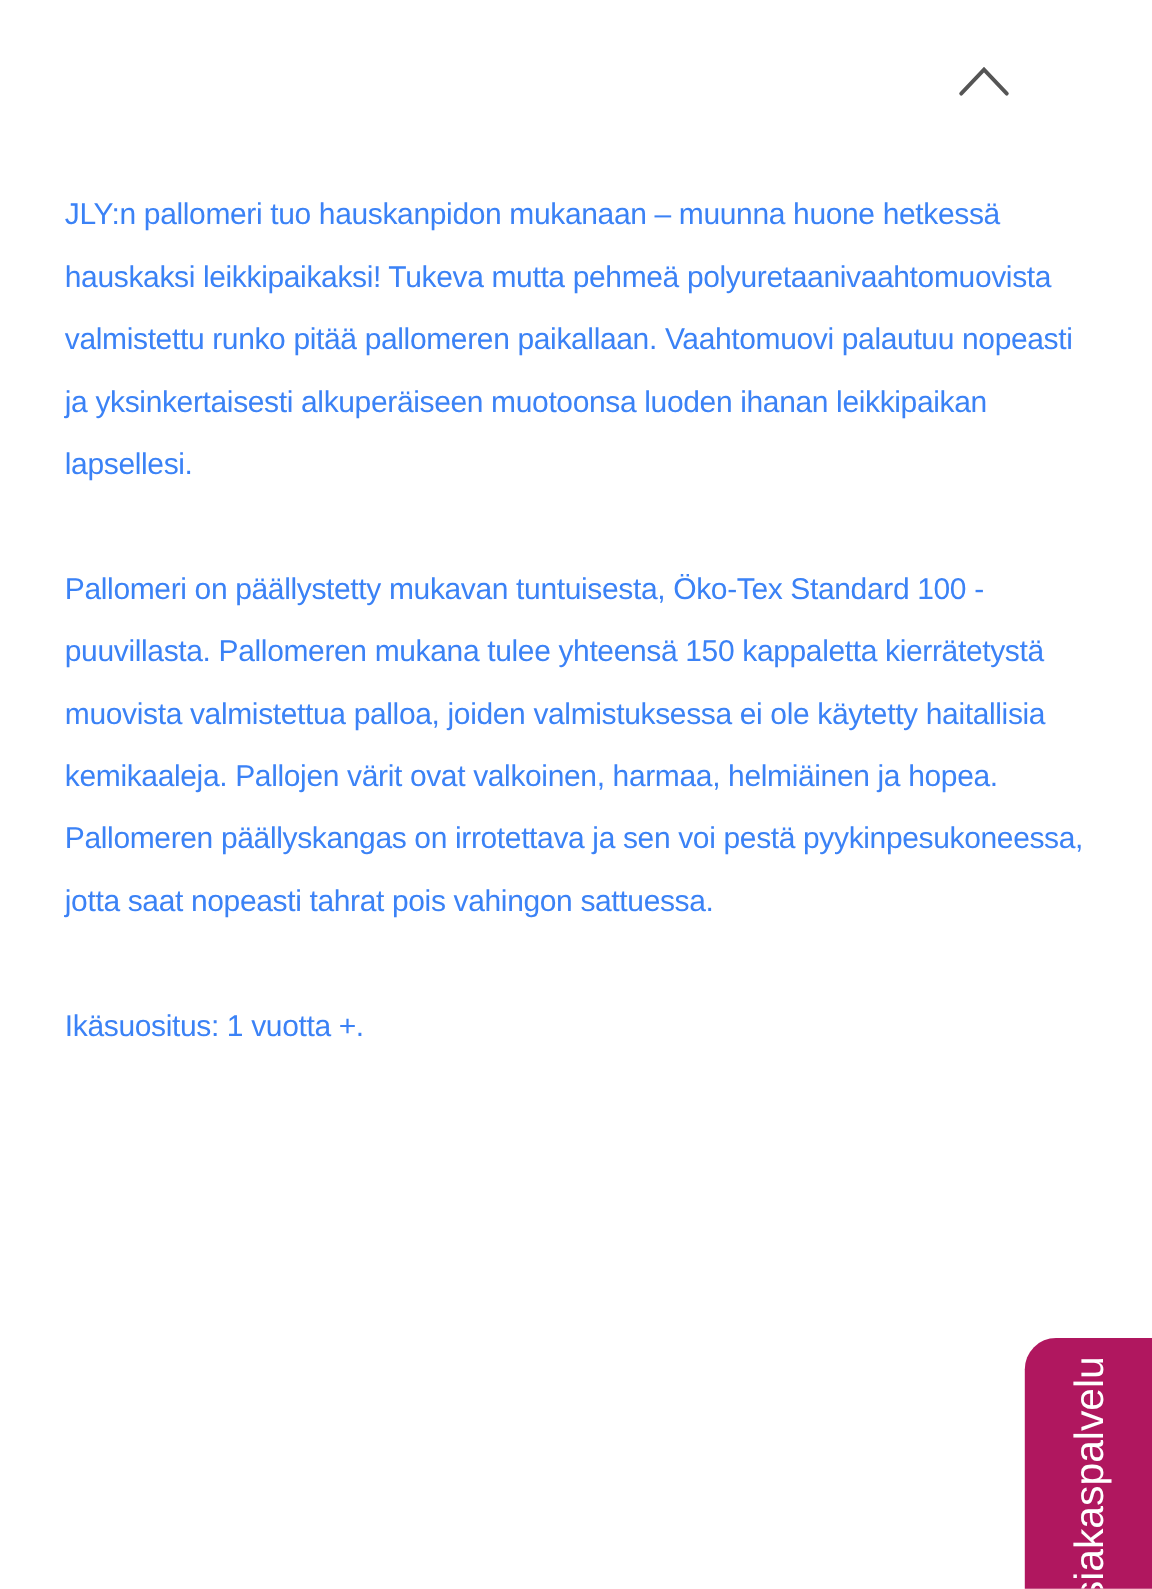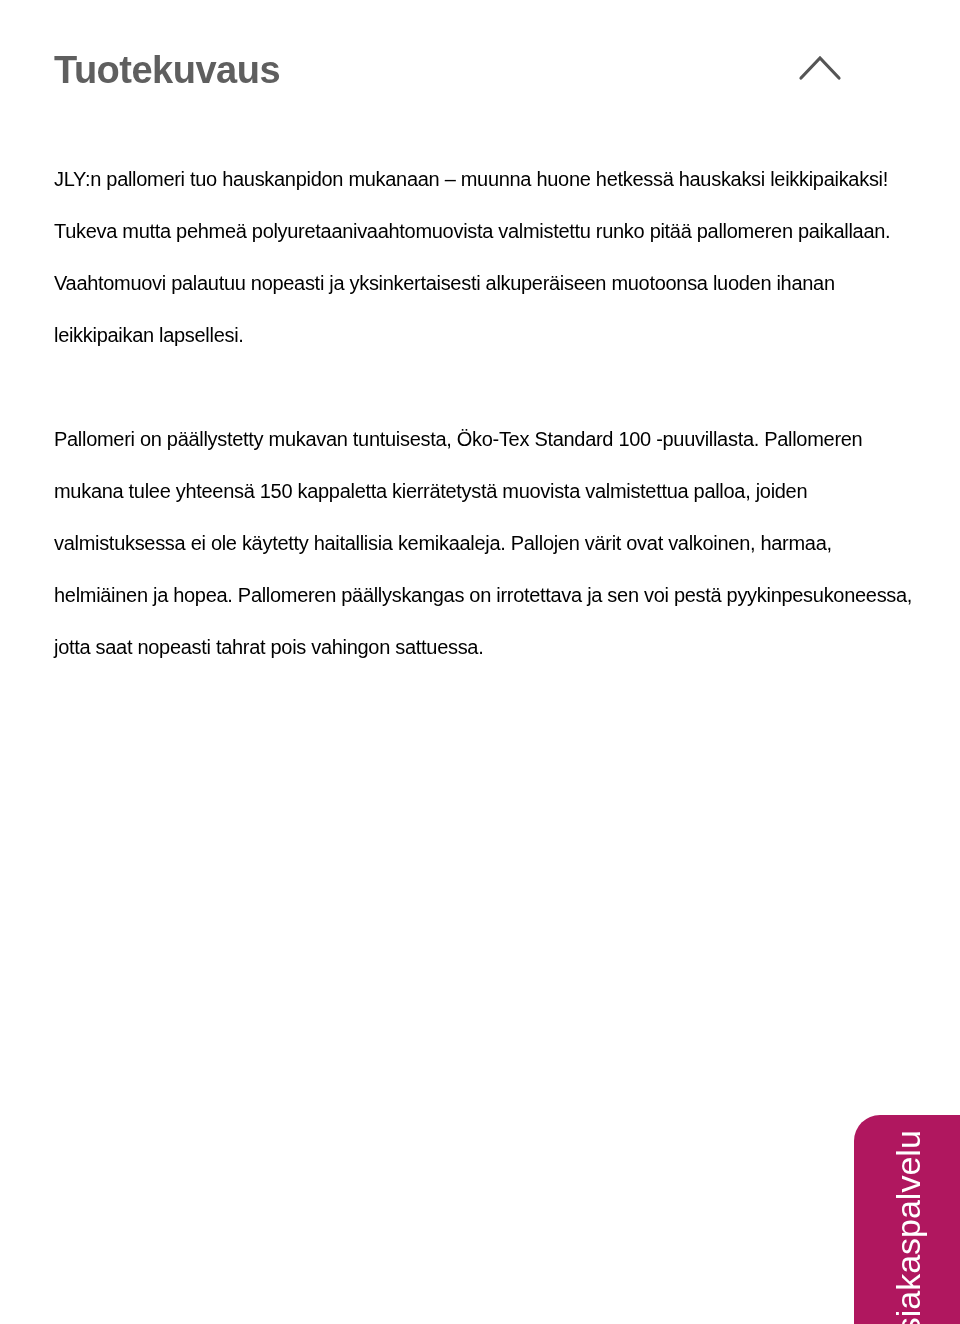--- a/index.html
+++ b/index.html
@@ -37,22 +37,22 @@
       top: 12px;
       width: 44px;
       height: 30px;
       cursor: pointer;
     }
     .content {
       position: absolute;
       left: 54px;
       top: 153px;
       width: 860px;
-      color: #000000;
-      font-size: 20px;
+      color: #3b82f6;
+      font-size: 25px;
       line-height: 52px;
       letter-spacing: -0.3px;
     }
     .content p {
       margin: 0 0 52px 0;
     }
     .content p.last {
       margin-bottom: 0;
     }
     .side-tab {
@@ -86,30 +86,30 @@
       transform: rotate(180deg);
       white-space: nowrap;
       text-align: left;
       direction: rtl;
     }
   </style>
 </head>
 <body>
 
 <div class="header">
-  <div class="title">Tuotekuvaus</div>
   <div class="chevron">
     <svg width="44" height="30" viewBox="0 0 44 30">
       <polyline points="3,26 22,6 41,26" fill="none" stroke="#555555" stroke-width="3.2" stroke-linecap="round" stroke-linejoin="miter"></polyline>
     </svg>
   </div>
 </div>
 
 <div class="content">
   <p>JLY:n pallomeri tuo hauskanpidon mukanaan – muunna huone hetkessä hauskaksi leikkipaikaksi! Tukeva mutta pehmeä polyuretaanivaahtomuovista valmistettu runko pitää pallomeren paikallaan. Vaahtomuovi palautuu nopeasti ja yksinkertaisesti alkuperäiseen muotoonsa luoden ihanan leikkipaikan lapsellesi.</p>
   <p>Pallomeri on päällystetty mukavan tuntuisesta, Öko-Tex Standard 100 -puuvillasta. Pallomeren mukana tulee yhteensä 150 kappaletta kierrätetystä muovista valmistettua palloa, joiden valmistuksessa ei ole käytetty haitallisia kemikaaleja. Pallojen värit ovat valkoinen, harmaa, helmiäinen ja hopea. Pallomeren päällyskangas on irrotettava ja sen voi pestä pyykinpesukoneessa, jotta saat nopeasti tahrat pois vahingon sattuessa.</p>
+  <p class="last">Ikäsuositus: 1 vuotta +.</p>
 </div>
 
 <div class="side-tab">
   <div class="side-tab-inner">
     <span class="side-tab-text">Asiakaspalvelu</span>
   </div>
 </div>
 
 </body></html>

